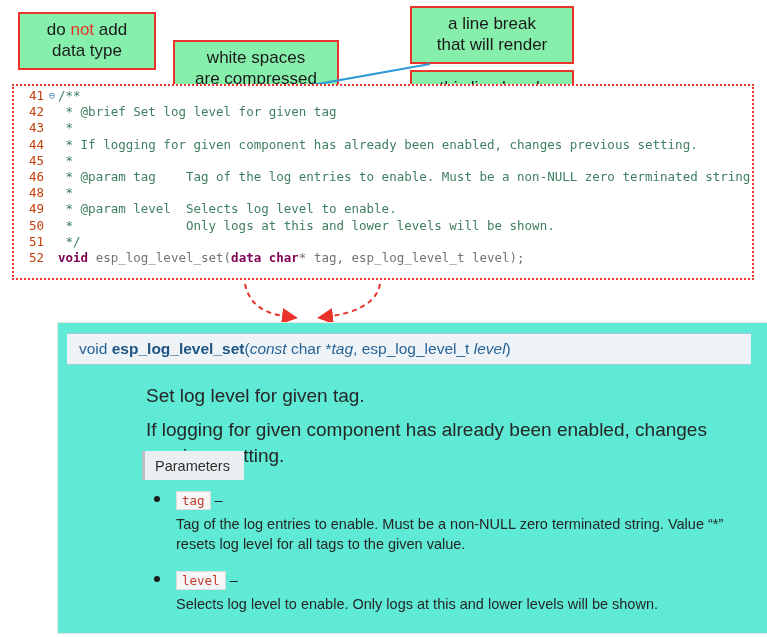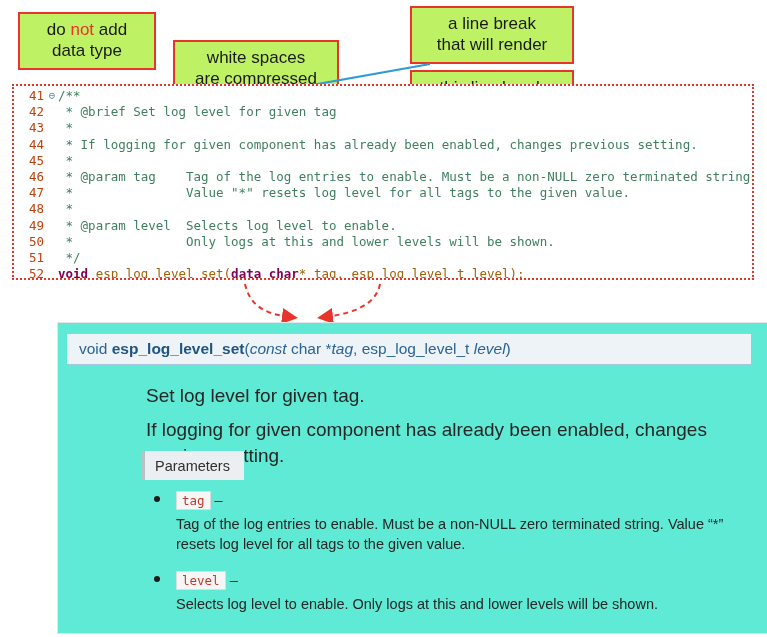--- a/index.html
+++ b/index.html
@@ -12,21 +12,21 @@
     height: 637px;
     position: relative;
     font-family: "Liberation Sans", sans-serif;
     overflow: hidden;
   }
 
   
   .callout {
     position: absolute;
     border: 2px solid #e8342a;
-    background: #bef264;
+    background: #86efac;
     color: #1a1a1a;
     font-size: 17px;
     line-height: 1.22;
     text-align: center;
     padding: 6px 8px;
     box-sizing: border-box;
     font-family: "Liberation Sans", sans-serif;
   }
   .callout .hl {
     color: #e8342a;
@@ -81,21 +81,21 @@
     color: #4c8fbd;
     font-size: 11px;
     line-height: 16.2px;
   }
   .ctext {
     color: #3f7f5f;
     white-space: pre;
   }
   .ctext.doc { color: #3f7f5f; }
   .kw { color: #7f0055; font-weight: bold; }
-  .plain { color: #a16207; }
+  .plain { color: #737373; }
 
   
   #doc-panel {
     position: absolute;
     left: 57px;
     top: 322px;
     width: 750px;
     height: 312px;
     background: #5eead4;
     border: 1px solid #e6e6e6;
@@ -227,23 +227,20 @@
   <div class="code-line">
     <span class="ln">44</span><span class="fold"></span><span class="ctext doc"> * If logging for given component has already been enabled, changes previous setting.</span>
   </div>
   <div class="code-line">
     <span class="ln">45</span><span class="fold"></span><span class="ctext doc"> *</span>
   </div>
   <div class="code-line">
     <span class="ln">46</span><span class="fold"></span><span class="ctext doc"> * @param tag    Tag of the log entries to enable. Must be a non-NULL zero terminated string.</span>
   </div>
   <div class="code-line">
-    <span class="ln">47</span><span class="fold"></span><span class="ctext doc"> *               Value "*" resets log level for all tags to the given value.</span>
-  </div>
-  <div class="code-line">
     <span class="ln">48</span><span class="fold"></span><span class="ctext doc"> *</span>
   </div>
   <div class="code-line">
     <span class="ln">49</span><span class="fold"></span><span class="ctext doc"> * @param level  Selects log level to enable.</span>
   </div>
   <div class="code-line">
     <span class="ln">50</span><span class="fold"></span><span class="ctext doc"> *               Only logs at this and lower levels will be shown.</span>
   </div>
   <div class="code-line">
     <span class="ln">51</span><span class="fold"></span><span class="ctext doc"> */</span>

